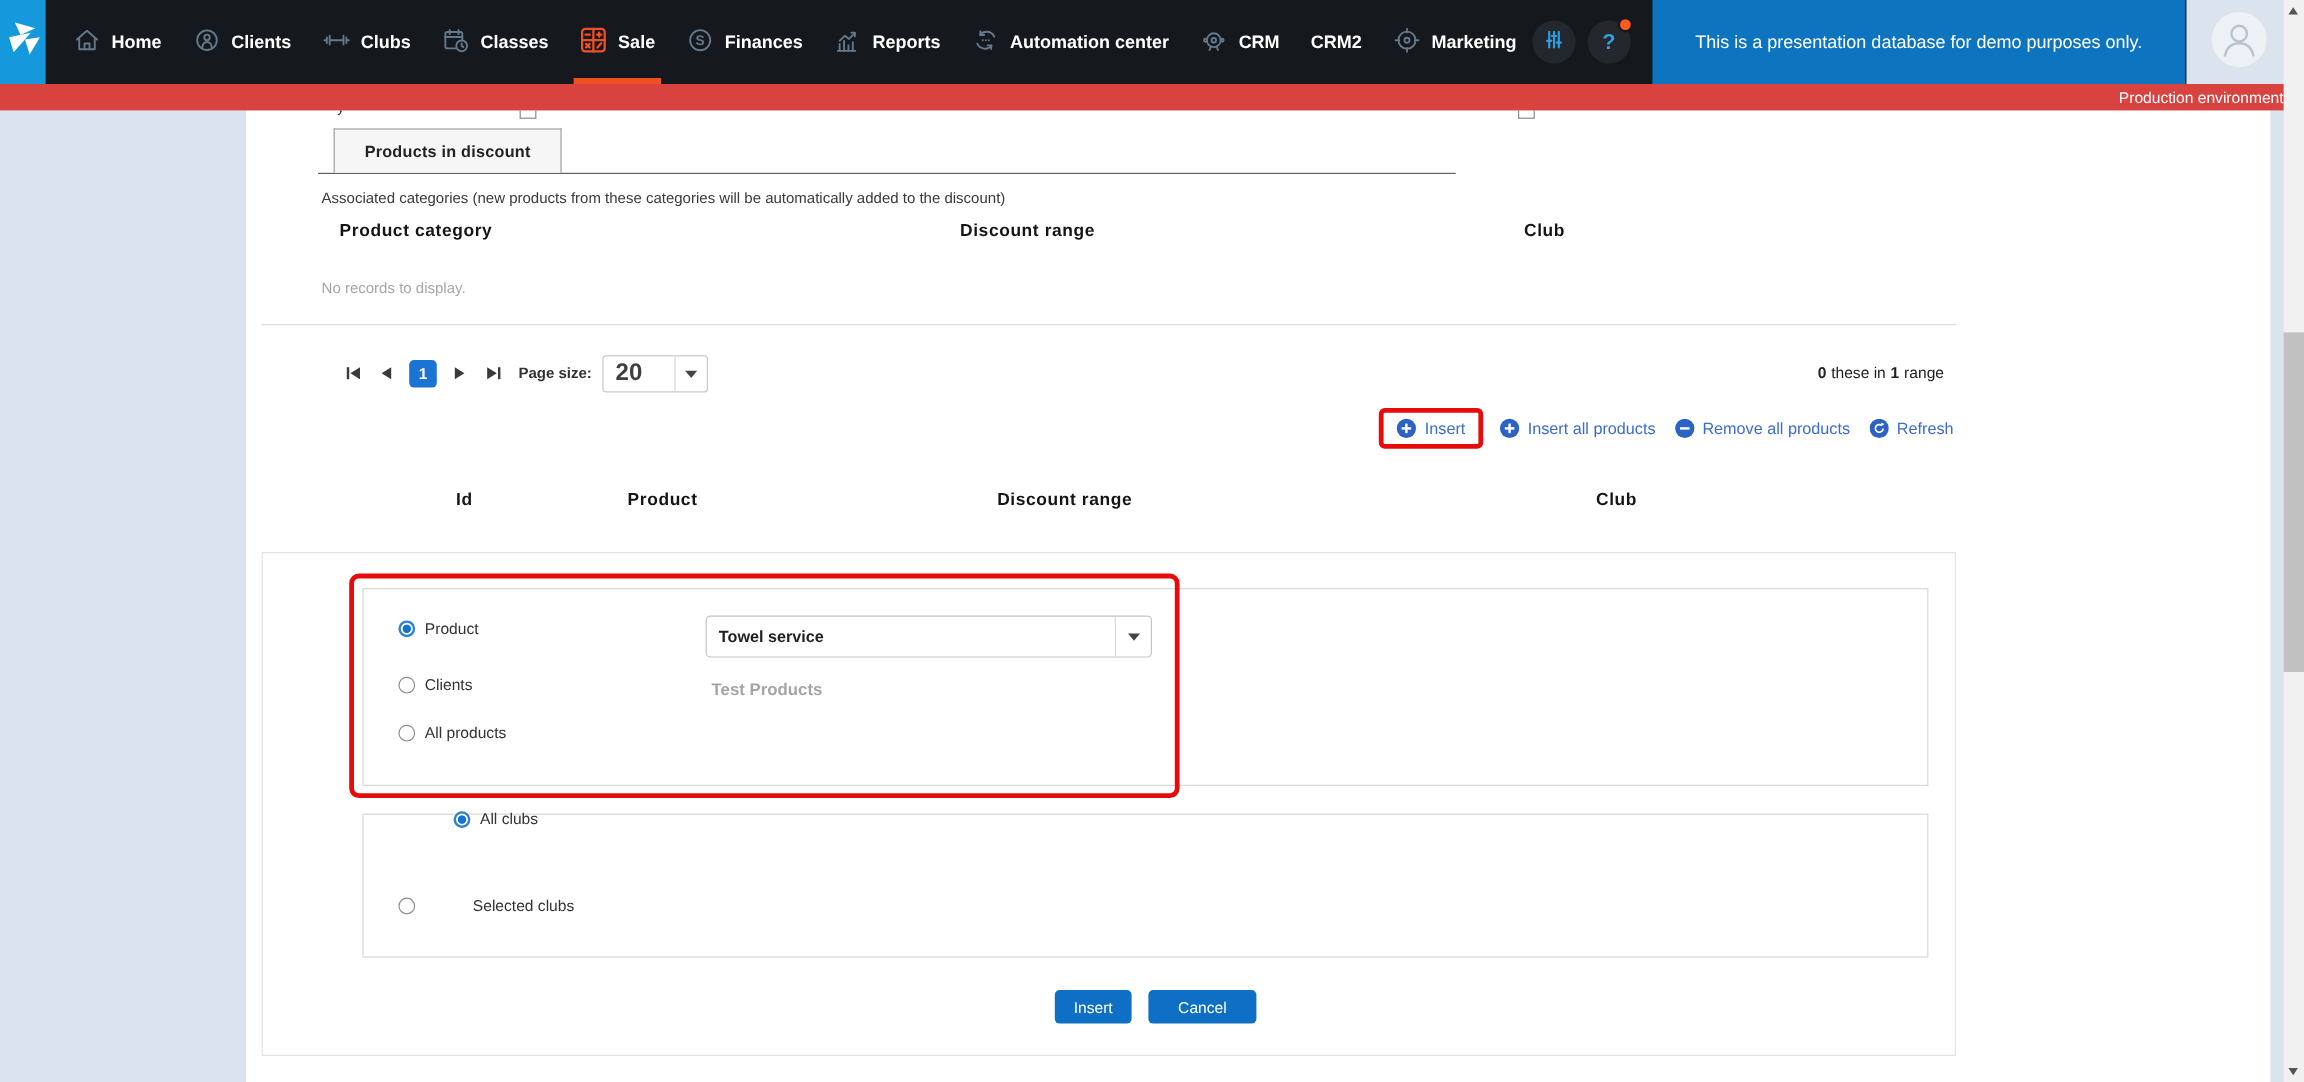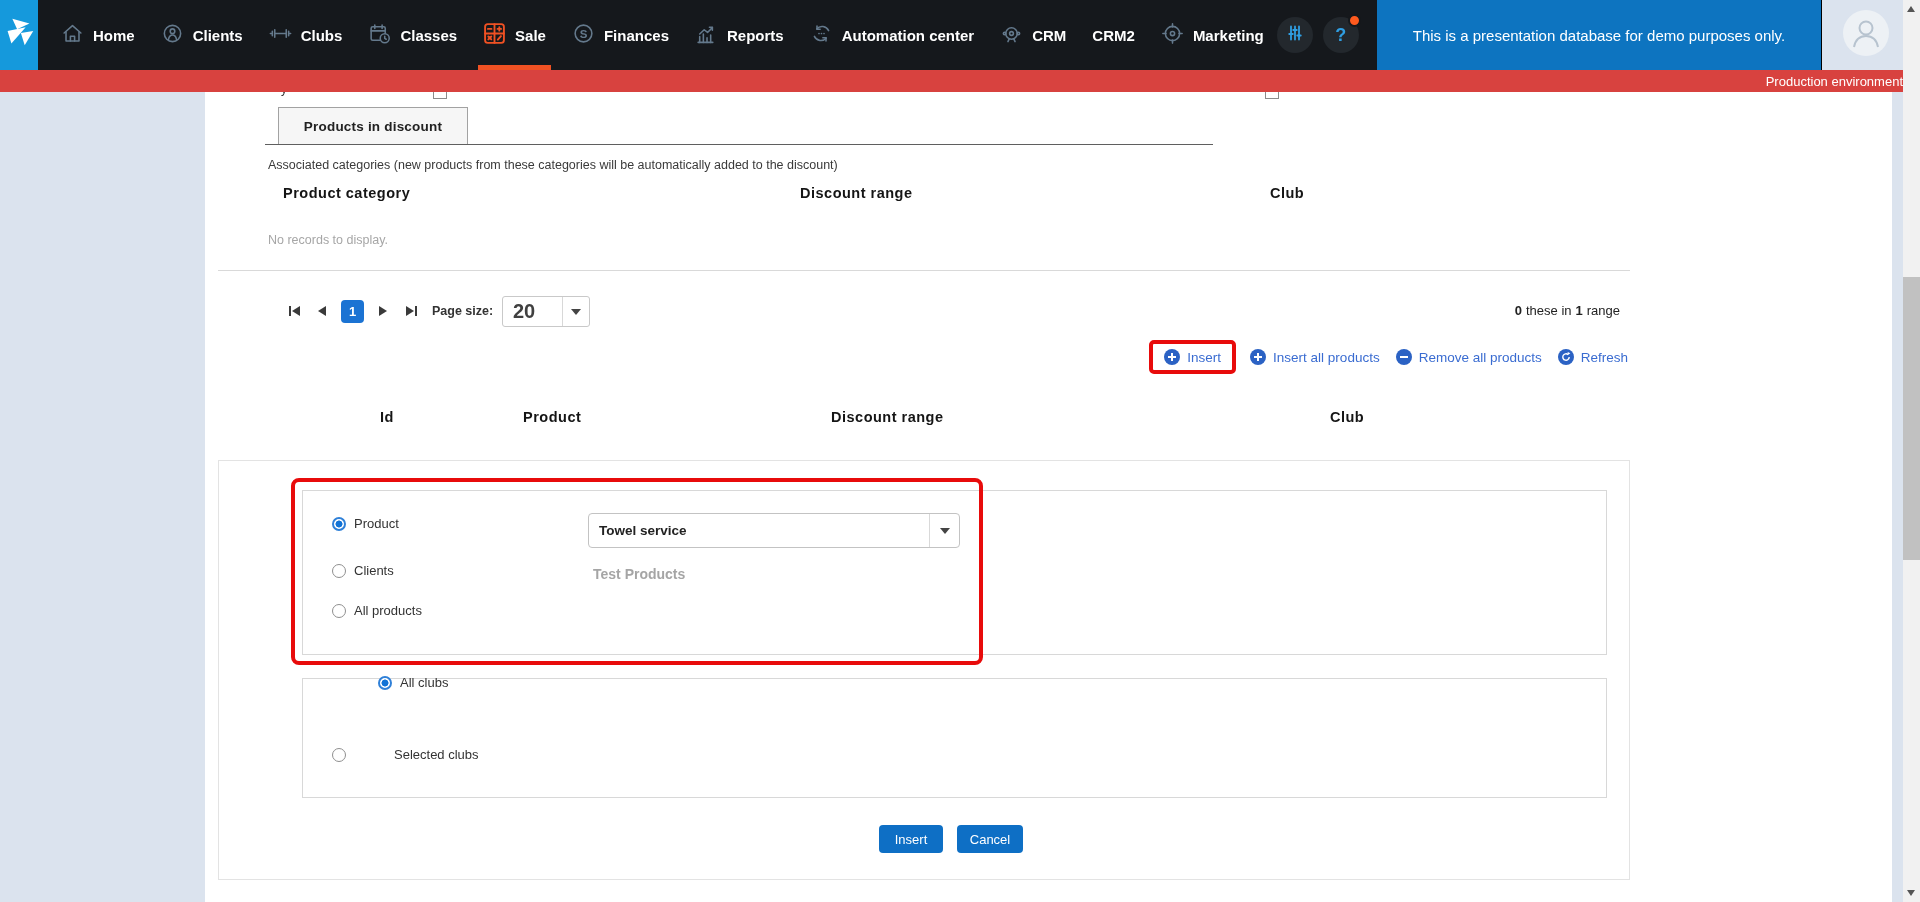--- a/index.html
+++ b/index.html
@@ -125,21 +125,21 @@
 
   .hint { position:absolute; left:388px; top:474px; font-weight:bold; font-size:14px; color:#a5a5a5; }
 
   .red-box { position:absolute; left:86px; top:386px; width:692px; height:187px;
     border:4px solid #e80b0b; border-radius:8px; pointer-events:none; z-index:5; }
 
   .btn { position:absolute; top:733px; height:28px; background:#0e6fc5; border:none;
     border-radius:4px; color:#fff; font-size:13px; font-family:"Liberation Sans",sans-serif;
     display:flex; align-items:center; justify-content:center; cursor:pointer; }
   .btn-insert { left:674px; width:64px; }
-  .btn-cancel { left:752px; width:66px; }
+  .btn-cancel { left:752px; width:90px; }
 
   
   .scrollbar { position:absolute; right:0; top:0; width:17px; height:902px; background:#f1f1f1; }
   .sb-thumb { position:absolute; left:0; top:277px; width:17px; height:283px; background:#c1c1c1; cursor:pointer; }
   .sb-up { position:absolute; top:6px; left:4px; width:0; height:0;
     border-left:4.5px solid transparent; border-right:4.5px solid transparent;
     border-bottom:6px solid #555; cursor:pointer; }
   .sb-down { position:absolute; bottom:6px; left:4px; width:0; height:0;
     border-left:4.5px solid transparent; border-right:4.5px solid transparent;
     border-top:6px solid #555; cursor:pointer; }

